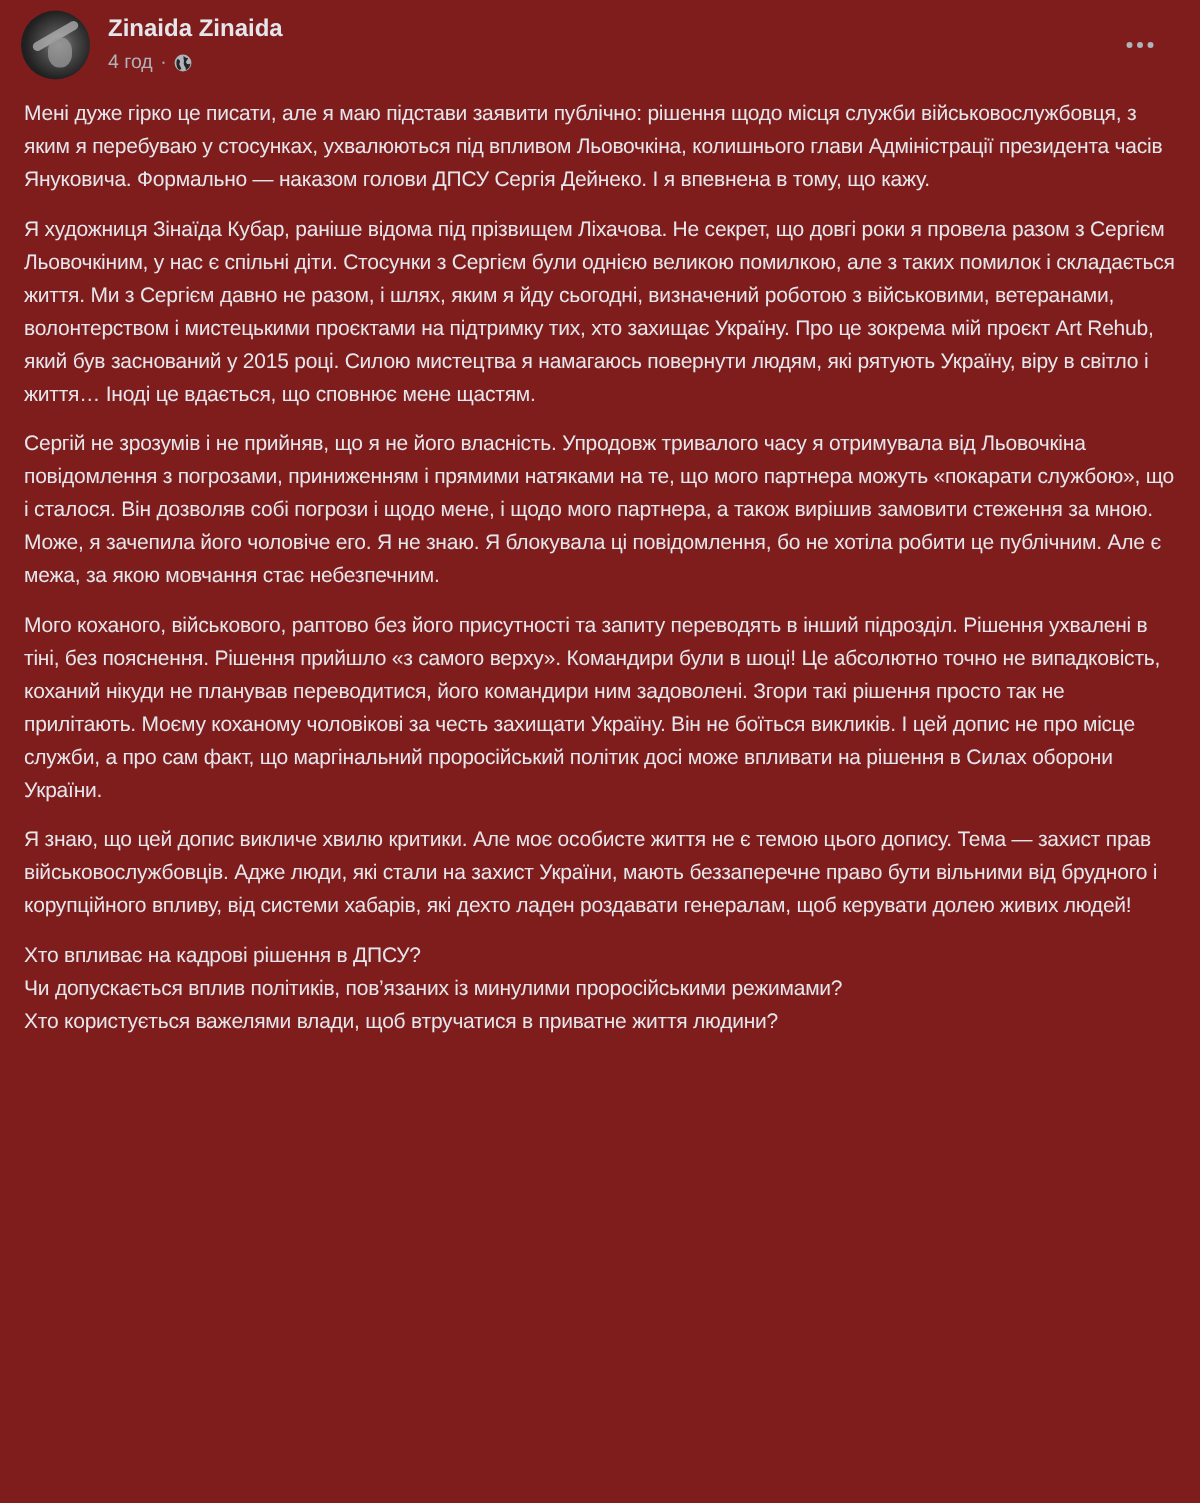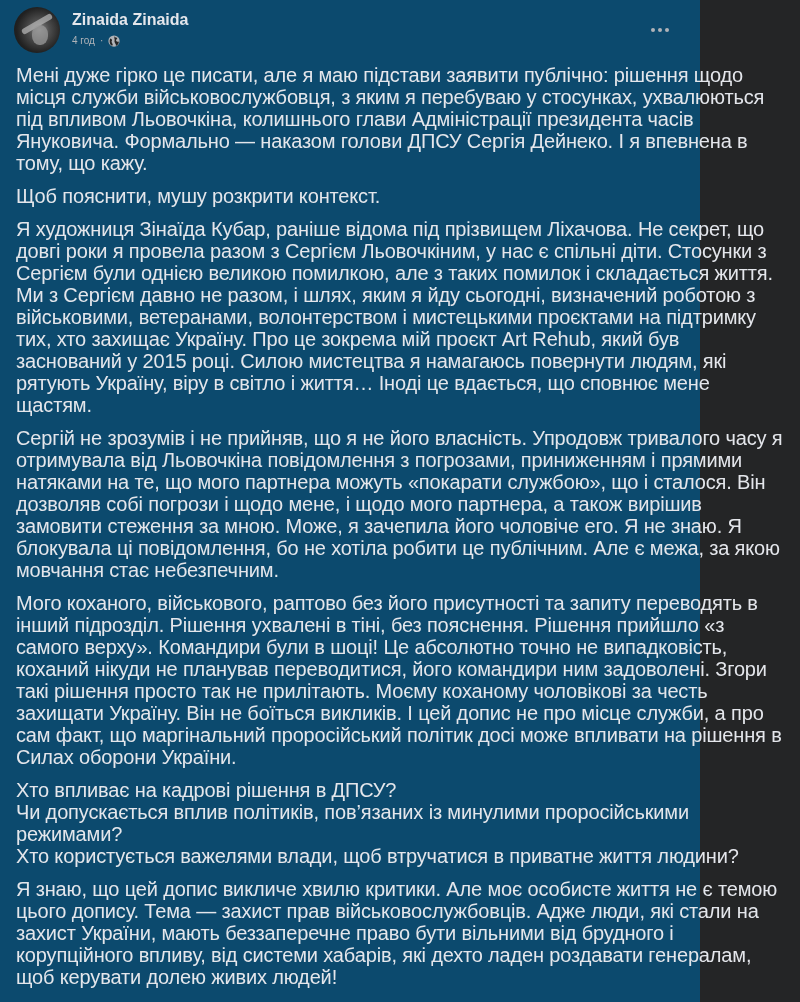--- a/index.html
+++ b/index.html
@@ -9,23 +9,23 @@
   }
   body {
     width: 800px;
     height: 1002px;
     overflow: hidden;
     font-family: "Liberation Sans", "DejaVu Sans", sans-serif;
     color: #e4e6eb;
   }
   .post {
     position: relative;
-    width: 700px;
+    width: 800px;
     height: 1002px;
-    background: #0c4a6e;
+    background: #7f1d1d;
   }
   .header {
     position: absolute;
     left: 14px;
     top: 6px;
     height: 48px;
     display: flex;
     align-items: center;
   }
   .avatar {
@@ -65,21 +65,21 @@
   .author-name {
     font-size: 16px;
     font-weight: bold;
     color: #e4e6eb;
     line-height: 20px;
     cursor: pointer;
   }
   .sub {
     display: flex;
     align-items: center;
-    font-size: 10px;
+    font-size: 13px;
     color: #b0b3b8;
     line-height: 18px;
     margin-top: 2px;
   }
   .sub .time { cursor: pointer; }
   .sub .dot { margin: 0 5px; }
   .globe {
     display: inline-block;
     width: 12px;
     height: 12px;
@@ -100,21 +100,21 @@
     width: 4px; height: 4px;
     background: #b0b3b8;
     border-radius: 50%;
     margin: 0 1.5px;
   }
   .body-text {
     position: absolute;
     left: 16px;
     top: 64px;
     width: 770px;
-    font-size: 20px;
+    font-size: 14px;
     line-height: 22px;
     color: #e4e6eb;
     letter-spacing: -0.15px;
   }
   .body-text p {
     margin: 0 0 11px 0;
     white-space: pre-line;
   }
 </style>
 </head>
@@ -141,23 +141,22 @@
   </div>
 
   <div class="more-button">
     <span></span>
       <span></span>
       <span></span>
   </div>
 
   <div class="body-text">
     <p>Мені дуже гірко це писати, але я маю підстави заявити публічно: рішення щодо місця служби військовослужбовця, з яким я перебуваю у стосунках, ухвалюються під впливом Льовочкіна, колишнього глави Адміністрації президента часів Януковича. Формально — наказом голови ДПСУ Сергія Дейнеко. І я впевнена в тому, що кажу.</p>
-    <p>Щоб пояснити, мушу розкрити контекст.</p>
     <p>Я художниця Зінаїда Кубар, раніше відома під прізвищем Ліхачова. Не секрет, що довгі роки я провела разом з Сергієм Льовочкіним, у нас є спільні діти. Стосунки з Сергієм були однією великою помилкою, але з таких помилок і складається життя. Ми з Сергієм давно не разом, і шлях, яким я йду сьогодні, визначений роботою з військовими, ветеранами, волонтерством і мистецькими проєктами на підтримку тих, хто захищає Україну. Про це зокрема мій проєкт Art Rehub, який був заснований у 2015 році. Силою мистецтва я намагаюсь повернути людям, які рятують Україну, віру в світло і життя… Іноді це вдається, що сповнює мене щастям.</p>
     <p>Сергій не зрозумів і не прийняв, що я не його власність. Упродовж тривалого часу я отримувала від Льовочкіна повідомлення з погрозами, приниженням і прямими натяками на те, що мого партнера можуть «покарати службою», що і сталося. Він дозволяв собі погрози і щодо мене, і щодо мого партнера, а також вирішив замовити стеження за мною. Може, я зачепила його чоловіче его. Я не знаю. Я блокувала ці повідомлення, бо не хотіла робити це публічним. Але є межа, за якою мовчання стає небезпечним.</p>
     <p>Мого коханого, військового, раптово без його присутності та запиту переводять в інший підрозділ. Рішення ухвалені в тіні, без пояснення. Рішення прийшло «з самого верху». Командири були в шоці! Це абсолютно точно не випадковість, коханий нікуди не планував переводитися, його командири ним задоволені. Згори такі рішення просто так не прилітають. Моєму коханому чоловікові за честь захищати Україну. Він не боїться викликів. І цей допис не про місце служби, а про сам факт, що маргінальний проросійський політик досі може впливати на рішення в Силах оборони України.</p>
+    <p>Я знаю, що цей допис викличе хвилю критики. Але моє особисте життя не є темою цього допису. Тема — захист прав військовослужбовців. Адже люди, які стали на захист України, мають беззаперечне право бути вільними від брудного і корупційного впливу, від системи хабарів, які дехто ладен роздавати генералам, щоб керувати долею живих людей!</p>
     <p>Хто впливає на кадрові рішення в ДПСУ?
 Чи допускається вплив політиків, пов’язаних із минулими проросійськими режимами?
 Хто користується важелями влади, щоб втручатися в приватне життя людини?</p>
-    <p>Я знаю, що цей допис викличе хвилю критики. Але моє особисте життя не є темою цього допису. Тема — захист прав військовослужбовців. Адже люди, які стали на захист України, мають беззаперечне право бути вільними від брудного і корупційного впливу, від системи хабарів, які дехто ладен роздавати генералам, щоб керувати долею живих людей!</p>
   </div>
 
 </div>
 
 </body></html>

